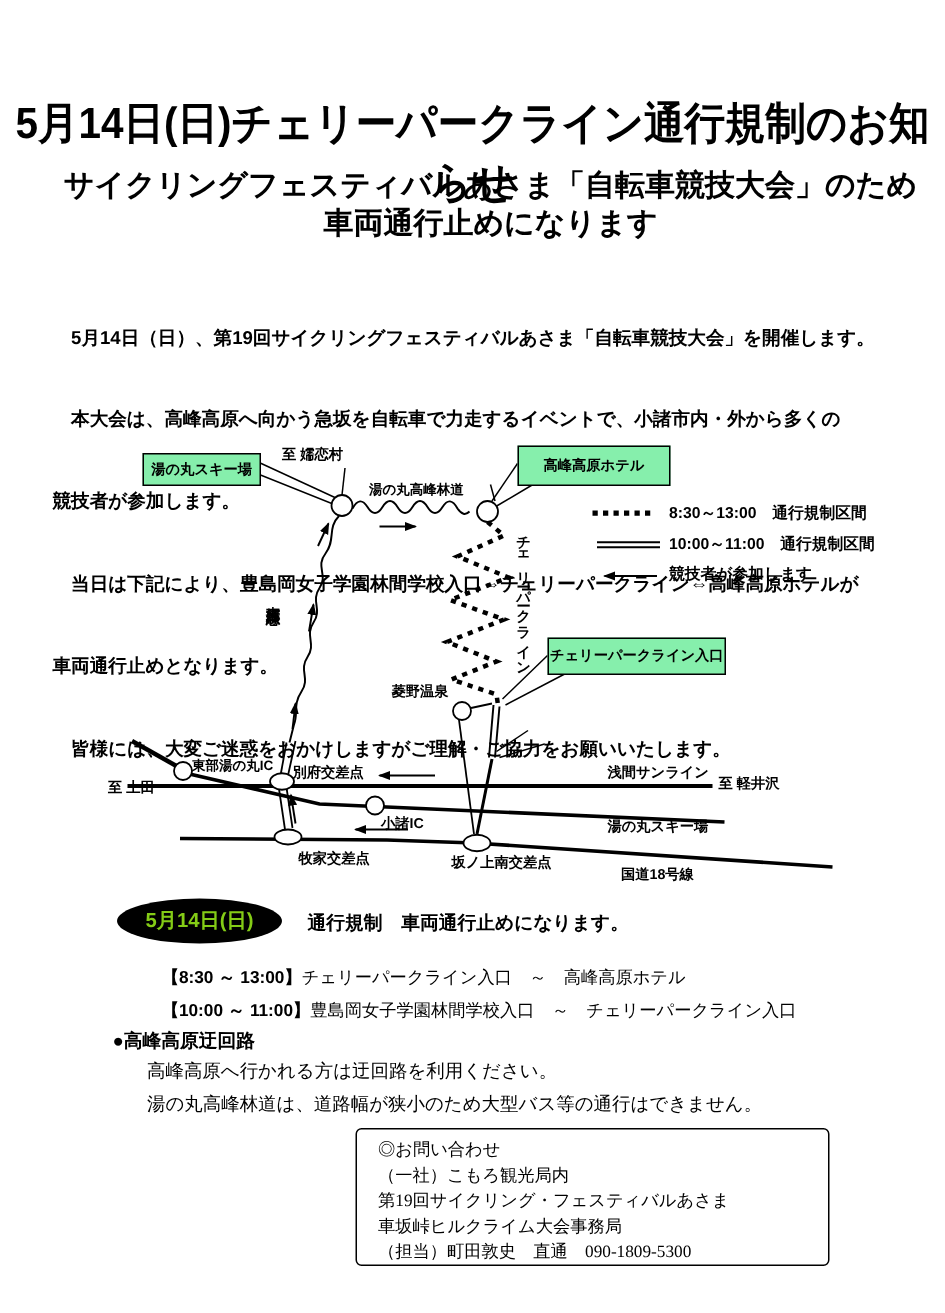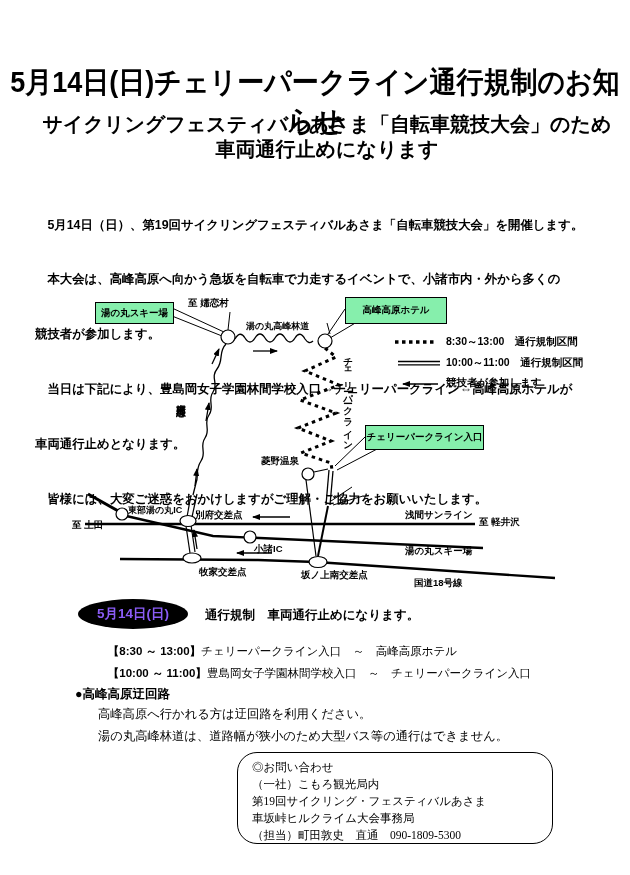--- a/index.html
+++ b/index.html
@@ -17,31 +17,31 @@
   .map{position:absolute;top:290px;left:60px;width:540px;height:310px;}
   .map svg{position:absolute;top:0;left:0;}
   .mbox{position:absolute;border:1.5px solid #000;background:#86efac;z-index:3;
         font-size:9.5px;font-weight:700;display:flex;align-items:center;justify-content:center;
         text-align:right;white-space:nowrap;}
   .mlabel{position:absolute;font-size:9.5px;font-weight:700;white-space:nowrap;z-index:2;}
   .vlabel{writing-mode:vertical-rl;text-orientation:upright;letter-spacing:1px;}
   .legend-label{position:absolute;font-size:10.5px;font-weight:700;white-space:nowrap;}
   
   .date-oval{position:absolute;top:599px;left:78px;width:110px;height:30px;background:#000;
-             color:#8b5cf6;border-radius:50%;display:flex;align-items:center;justify-content:center;
+             color:#84cc16;border-radius:50%;display:flex;align-items:center;justify-content:center;
              font-size:13.5px;font-weight:800;}
   .sched-headline{position:absolute;top:607px;left:205px;font-size:12.5px;font-weight:800;}
   .sched-item{position:absolute;left:95px;font-size:11.5px;white-space:pre;}
   .sched-item .time{font-weight:800;}
   
   .detour-heading{position:absolute;top:686px;left:75px;font-size:12.5px;font-weight:800;}
   .detour-line{position:absolute;left:98px;font-size:12.3px;font-weight:400;}
   
   .contact{position:absolute;top:752px;left:237px;width:316px;height:92px;
-           border:1.5px solid #000;border-radius:20px;box-sizing:border-box;
+           border:1.5px solid #000;border-radius:4px;box-sizing:border-box;
            padding:6px 8px 0 14px;font-family:"Liberation Serif",serif;
            font-size:11.5px;line-height:16.9px;}
 </style>
 </head>
 <body>
 
 <div class="page">
 
   <div class="title">5月14日(日)チェリーパークライン通行規制のお知らせ</div>
 

